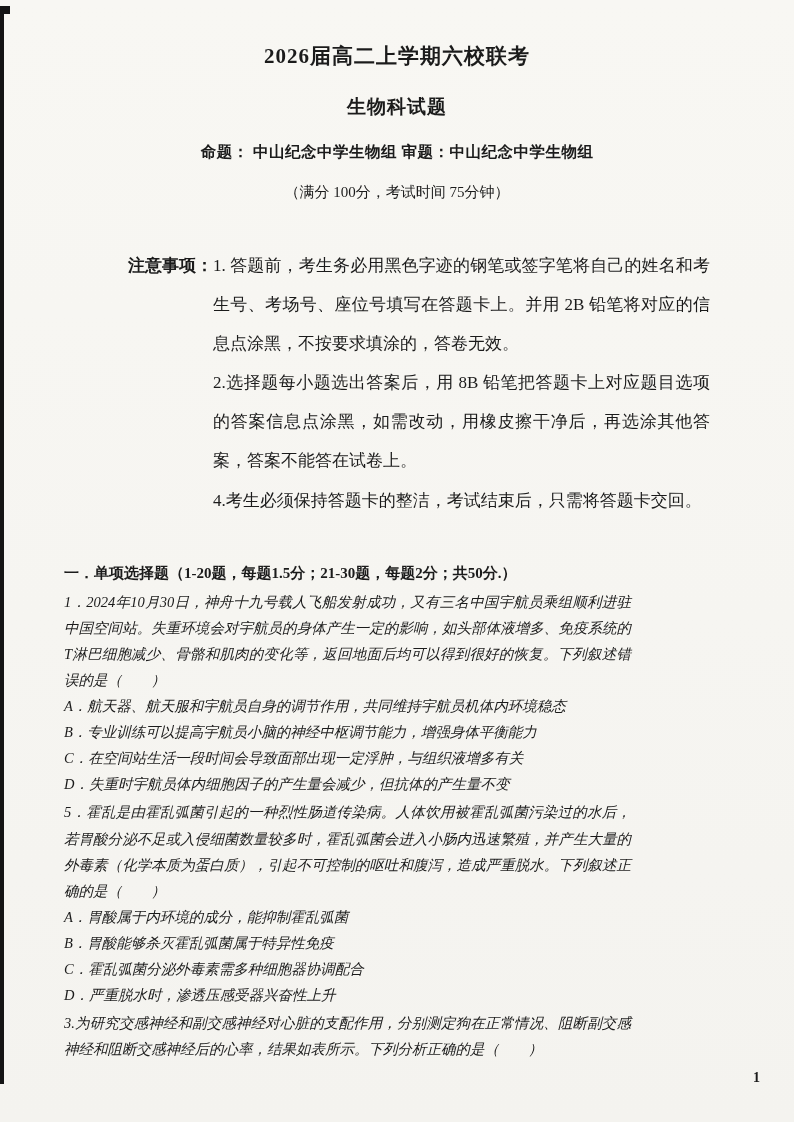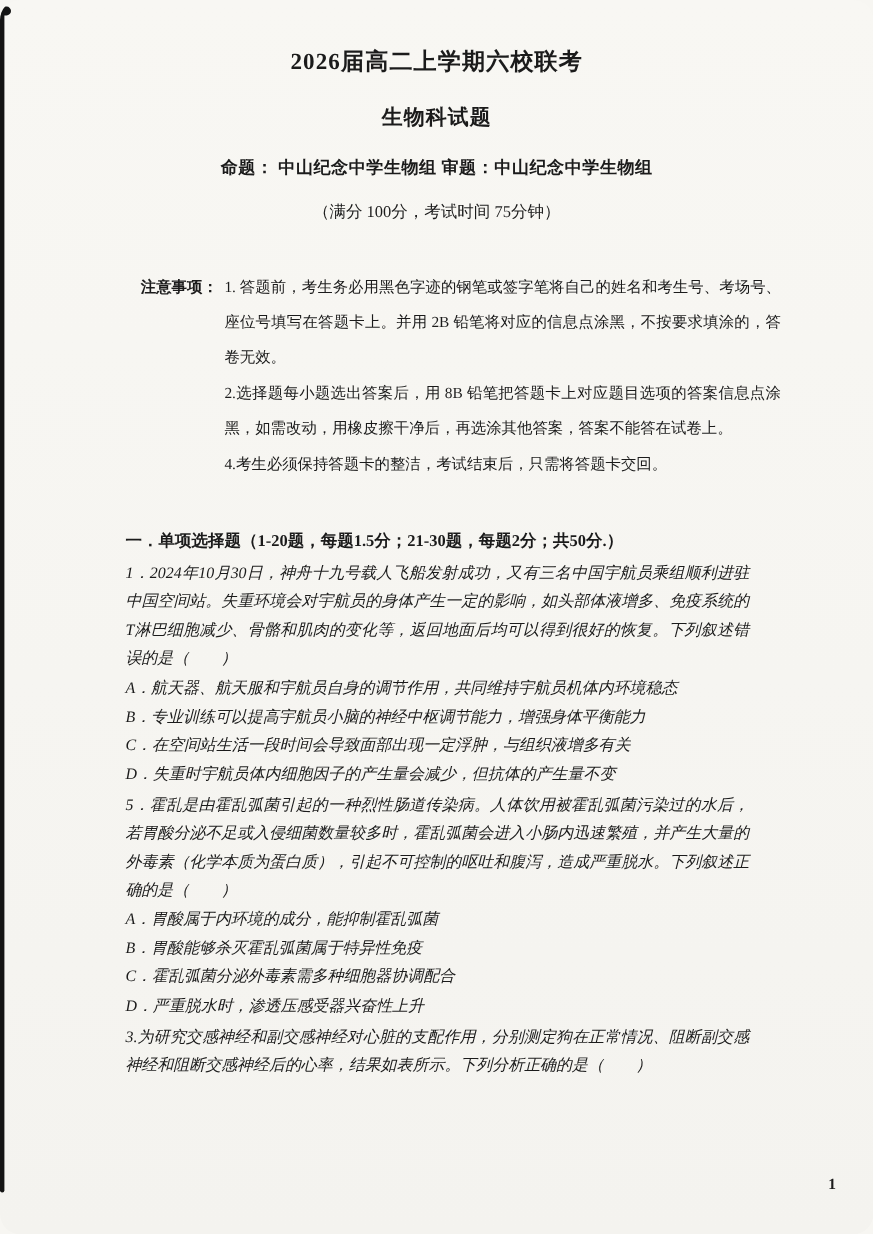--- a/index.html
+++ b/index.html
@@ -1,15 +1,15 @@
 <!DOCTYPE html>
 <html><head>
 <meta charset="utf-8">
 <style>
-  * { margin: 0; padding: 0; box-sizing: border-box; border-radius: 18px; }
+  * { margin: 0; padding: 0; box-sizing: border-box; }
   html, body { width: 794px; height: 1122px; }
   body {
     font-family: "Liberation Serif", "DejaVu Serif", serif;
     background: #f7f6f2;
     color: #1b1b1b;
     position: relative;
     overflow: hidden;
   }
   .page {
     position: relative;
@@ -52,33 +52,33 @@
     letter-spacing: 0.5px;
   }
   .score {
     font-size: 15px;
     margin-top: 20px;
   }
   .notice {
     display: flex;
     margin: 44px 0 0 128px;
     width: 582px;
-    font-size: 14px;
+    font-size: 17px;
     line-height: 2.3;
     text-align: justify;
   }
   .notice-label {
     font-weight: bold;
     white-space: nowrap;
     flex: 0 0 76px;
   }
   .notice-items { flex: 1; }
   .notice-item { text-align: justify; }
   .questions {
-    margin: 40px 0 0 114px;
+    margin: 40px 0 0 64px;
     width: 567px;
     font-size: 14.5px;
     line-height: 1.8;
   }
   .section-heading {
     font-weight: bold;
     font-size: 15px;
     margin-bottom: 2px;
   }
   .question { margin-top: 2px; font-style: italic; }

